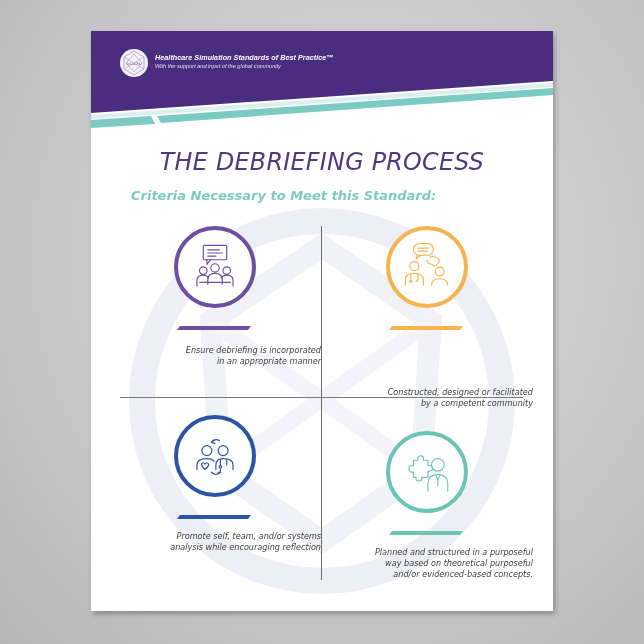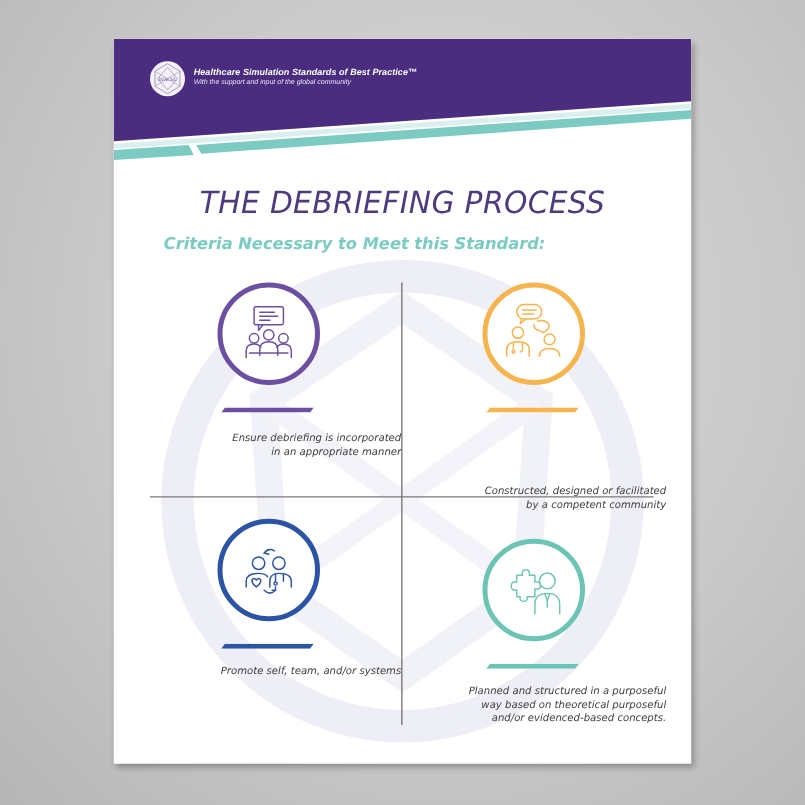--- a/index.html
+++ b/index.html
@@ -152,20 +152,21 @@
           <path d="M50 41 V47"></path>
         <path d="M33 55 Q38 60 43 55"></path>
           <path d="M43 55 L40 55 M43 55 L43 52"></path>
       </svg>
     </div>
     <svg class="bar" style="left:66px; top:100px;" viewBox="0 0 74 4" preserveAspectRatio="none">
         <polygon points="3,0 74,0 71,4 0,4" fill="#2c54a4"></polygon>
       </svg>
     <div class="card-text" style="top:116px;">
       <div>Promote self, team, and/or systems</div>
+      <div>analysis while encouraging reflection</div>
     </div>
   </div>
 
   <div class="card" style="left:232px; top:400px; height:180px;padding-left:36px;">
     <div class="ring" style="left:63px; top:0; border-color:#6cc4b4;">
       <svg viewBox="-4 -4 82 82" fill="none" stroke="#6cc4b4" stroke-width="1.3" stroke-linecap="round" stroke-linejoin="round">
         <path d="M22 24 H27 Q26 19 30 19 Q34 19 33 24 H38 V30 Q43 29 43 33 Q43 37 38 36 V43 H31 Q32 47 28 47 Q24 47 25 43 H22 V37 Q17 38 17 33.5 Q17 29 22 30 Z"></path>
         <circle cx="49" cy="29" r="7"></circle>
         <path d="M38 58 V50 Q38 40 49 40 Q60 40 60 50 V58"></path>
         <path d="M47 41 L49 46 L51 41"></path>

